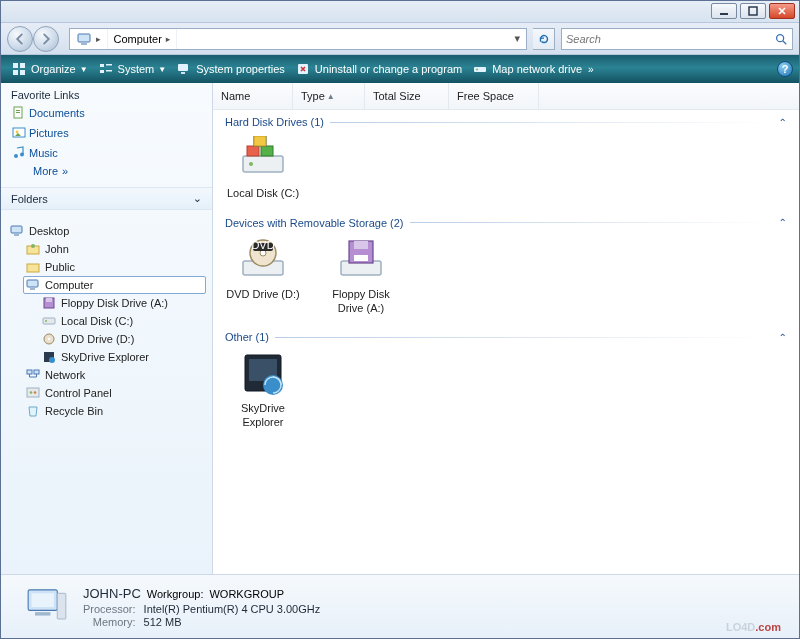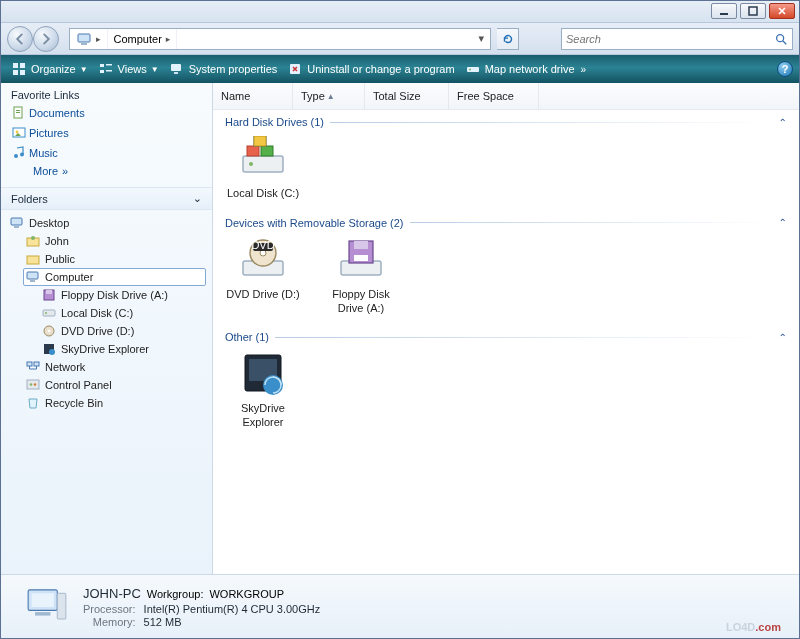--- a/index.html
+++ b/index.html
@@ -14,39 +14,39 @@
 .nav-circles { position: relative; width: 56px; height: 26px; }
 .nav-circle { position:absolute; top:0; width:26px; height:26px; border-radius:50%; background: radial-gradient(circle at 35% 30%, #f6f9fc, #cedbea 55%, #a9bcd2); border:1px solid #8fa3bc; }
 .nav-circle.right{ left:26px; }
 .nav-circle svg{ width:100%; height:100%; }
 .addrbar { flex:1; height:22px; display:flex; align-items:center; background:#fff; border:1px solid #9aaec6; }
 .addr-seg { display:flex; align-items:center; height:100%; padding:0 6px; border-right:1px solid #eef2f7; cursor:pointer; gap:4px; }
 .addr-seg .chev { font-size:9px; color:#555; }
 .addr-glyph { width:16px; height:16px; }
 .addr-end { margin-left:auto; display:flex; align-items:center; }
 .refresh-btn { width:22px; height:22px; display:flex; align-items:center; justify-content:center; background:linear-gradient(#f5f8fc,#e5ecf4); border:1px solid #9aaec6; border-left:0; cursor:pointer; }
-.searchbox { width:232px; height:22px; display:flex; align-items:center; background:#fff; border:1px solid #9aaec6; padding:0 4px;margin-left:36px; }
+.searchbox { width:232px; height:22px; display:flex; align-items:center; background:#fff; border:1px solid #9aaec6; padding:0 4px; }
 .searchbox input { flex:1; border:0; outline:0; font-style:italic; color:#6e6e6e; }
 .searchbox .mag { color:#3a72b5; }
 
 .command-bar { display:flex; align-items:center; height:28px; padding:0 6px; gap:2px; background: linear-gradient(#1a5d6f,#2b8393 45%,#135262); color:#fff; }
 .cmd-item { display:flex; align-items:center; gap:4px; cursor:pointer; padding:2px 4px; }
 .cmd-item .mini { width:16px; height:16px; }
 .cmd-drop { font-size:8px; }
 .cmd-chev-more { font-size:10px; }
 .help-btn { margin-left:auto; width:16px; height:16px; border-radius:50%; background:radial-gradient(circle at 35% 30%, #8fcff1, #1a74b6); color:#fff; display:flex; align-items:center; justify-content:center; font-weight:bold; cursor:pointer; border:1px solid #0e4d7c; }
 
 .body-row { display:flex; height:calc(100% - 22px - 32px - 28px - 64px); }
 .left-pane { width:212px; background:linear-gradient(#f7fbfe,#eaf3fb); border-right:1px solid #cdd9e6; display:flex; flex-direction:column; }
 .fav-header { padding:6px 10px 2px; color:#1a2a3a; font-weight:normal; }
 .fav-list { padding:0 10px 8px; }
 .fav-list .row { display:flex; align-items:center; gap:2px; padding:2px 0; color:#0a4d99; cursor:pointer; }
 .fav-list .row.more { color:#0a4d99; padding-left:22px; gap:4px; }
 .fold-header { display:flex; align-items:center; justify-content:space-between; padding:4px 10px; color:#1a2a3a; border-top:1px solid #dde7f1; border-bottom:1px solid #dde7f1; background:linear-gradient(#f3f8fd,#e6f0fa); }
-.tree { padding:4px 6px; overflow:auto; flex:1; }
+.tree { padding:4px 6px; overflow:auto; flex:1;margin-top:8px; }
 .tree-ul { list-style:none; }
 .tree-li { }
 .tree-row { display:flex; align-items:center; gap:4px; padding:1px 2px; cursor:pointer; color:#222; white-space:nowrap; }
 .tree-row.sel { background:#fff; border:1px solid #85a9d6; border-radius:2px; padding:0 1px; }
 .tree-children { padding-left:16px; }
 .micon { width:16px; height:16px; flex-shrink:0; }
 
 .right-pane { flex:1; background:#fff; display:flex; flex-direction:column; }
 .col-header { display:flex; height:27px; border-bottom:1px solid #e4e9f0; background:linear-gradient(#fbfcfe,#f2f5f9); }
 .col { padding:3px 8px; border-right:1px solid #e4e9f0; color:#222; display:flex; align-items:center; gap:2px; cursor:pointer; }
@@ -152,21 +152,21 @@
       <span>Organize</span>
       <span class="cmd-drop">▼</span>
     </div>
     <div class="cmd-item">
       <svg class="mini" viewBox="0 0 16 16">
           <rect x="2" y="3" width="4" height="3" fill="#e2f2ff"></rect>
           <rect x="2" y="9" width="4" height="3" fill="#e2f2ff"></rect>
           <rect x="8" y="3" width="6" height="1.5" fill="#e2f2ff"></rect>
           <rect x="8" y="9" width="6" height="1.5" fill="#e2f2ff"></rect>
         </svg>
-      <span>Views</span>
+      <span>System</span>
       <span class="cmd-drop">▼</span>
     </div>
     <div class="cmd-item">
       <svg class="mini" viewBox="0 0 16 16">
           <rect x="2" y="3" width="10" height="7" rx="1" fill="#e2f2ff"></rect>
           <rect x="5" y="11" width="4" height="2" fill="#cfe3f6"></rect>
         </svg>
       <span>System properties</span>
     </div>
     <div class="cmd-item">

